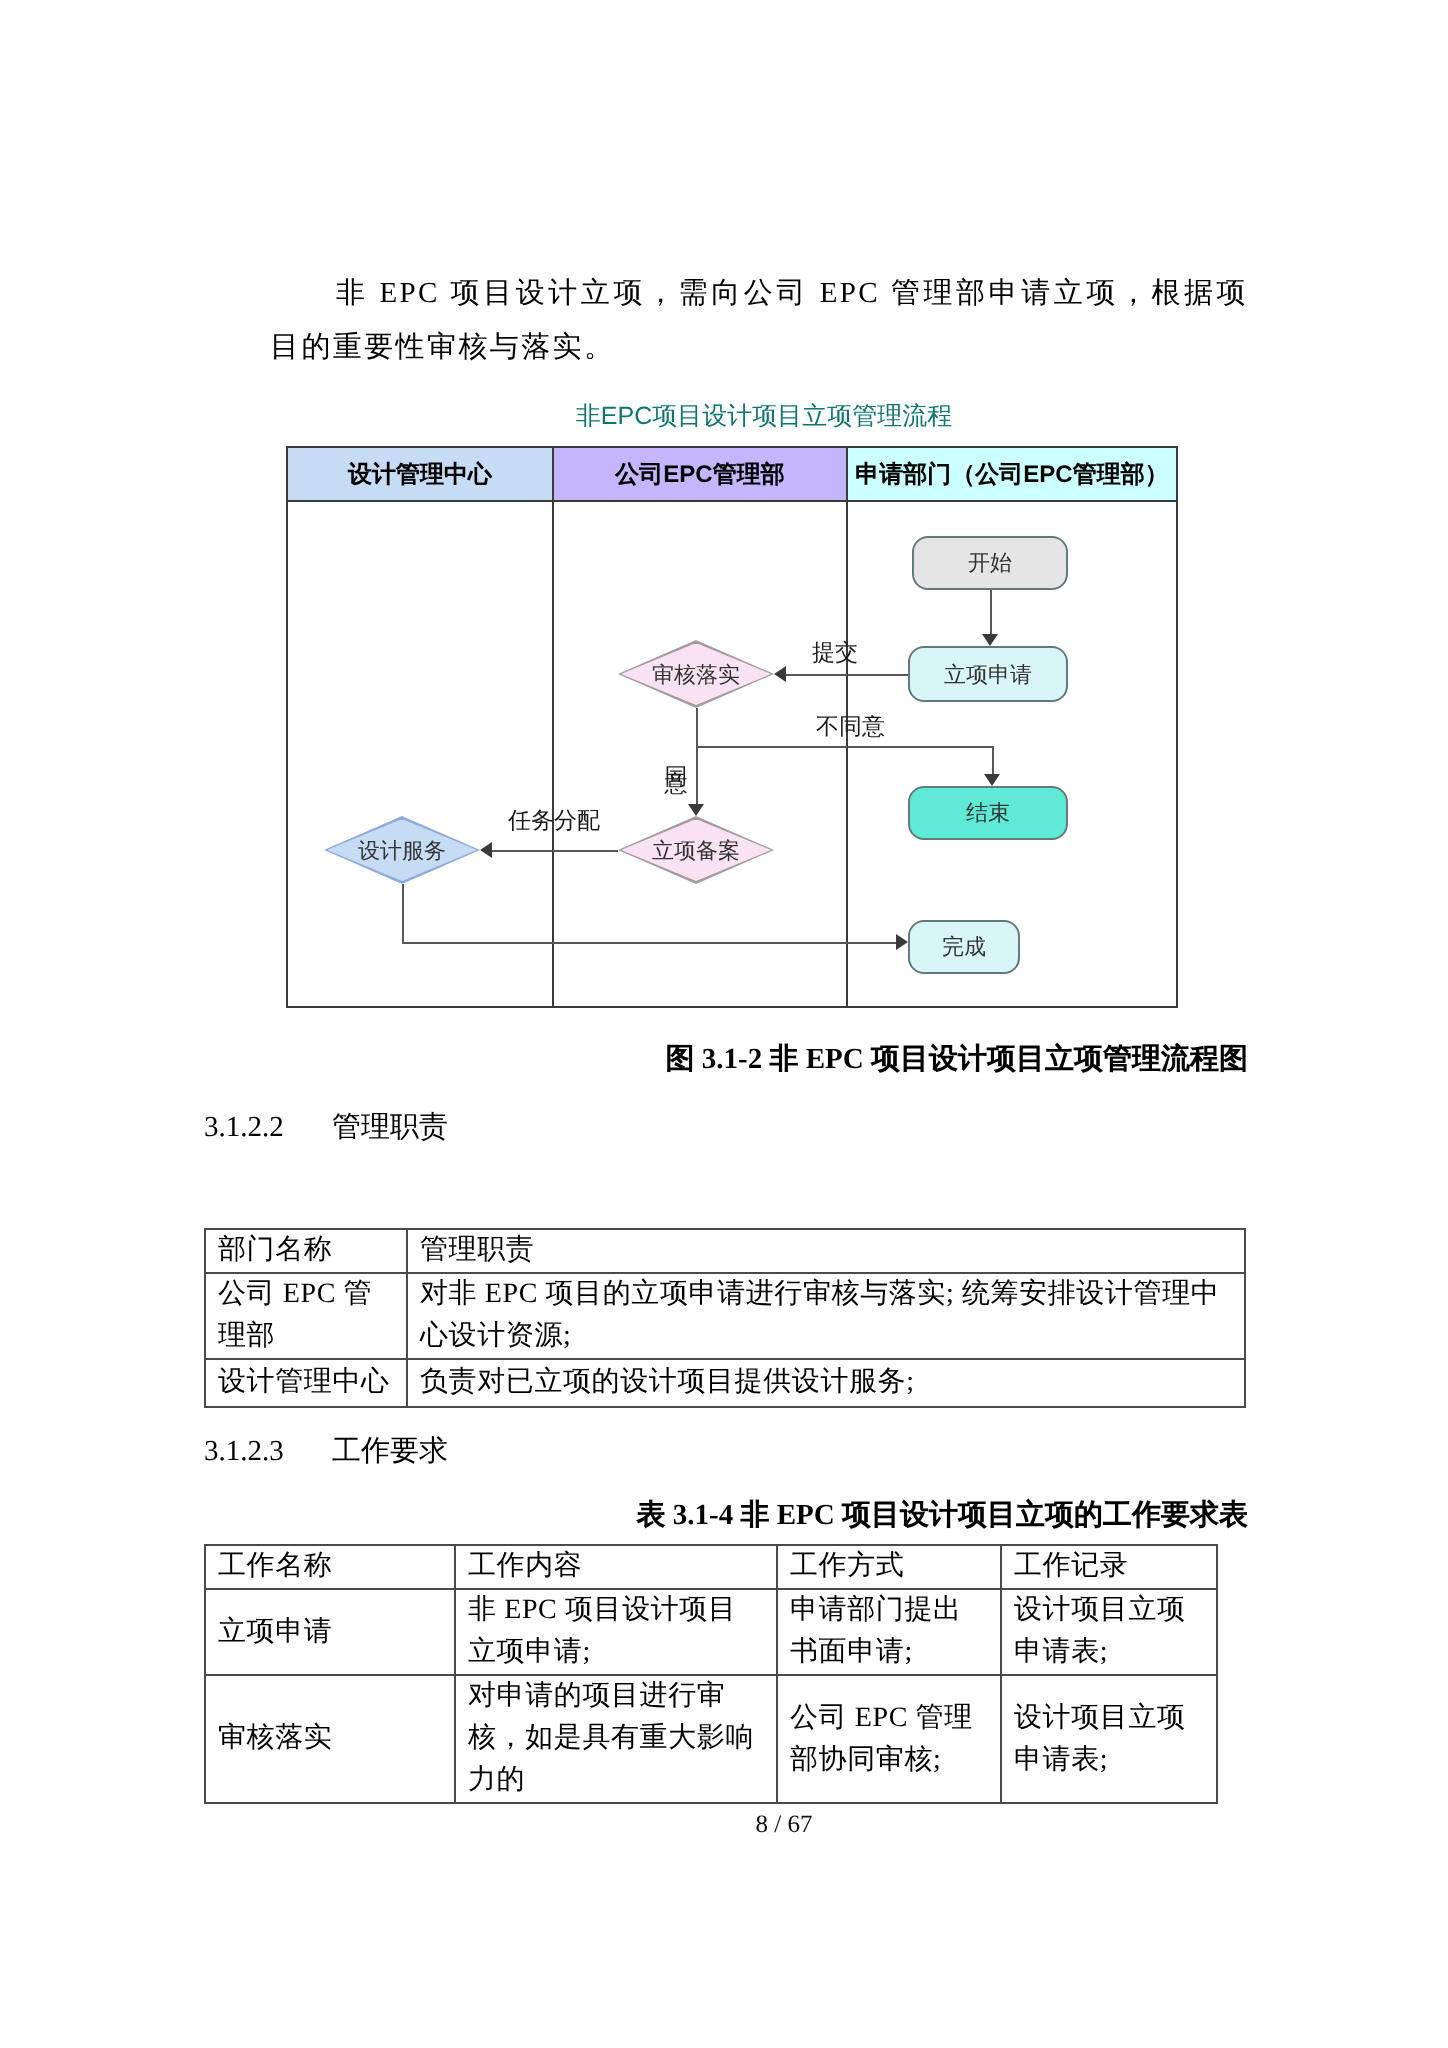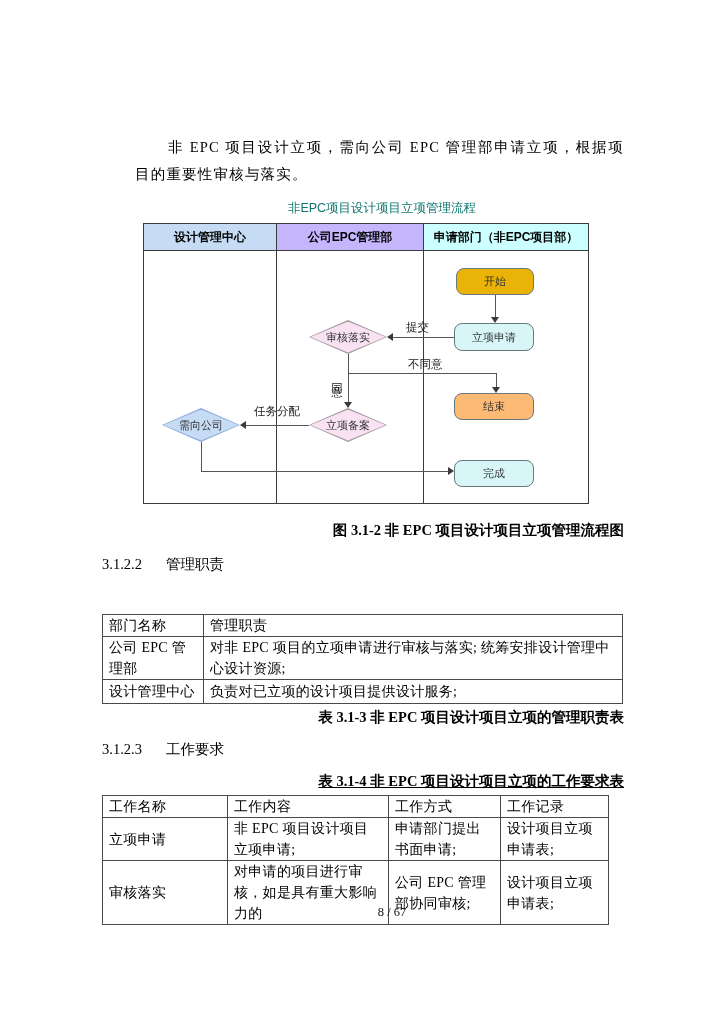--- a/index.html
+++ b/index.html
@@ -29,21 +29,21 @@
   .lane-hd.l2{left:132px;width:147px;border-left:1px solid #3a3a3a;}
   .lane-hd.l3{left:279px;width:165px;border-left:1px solid #3a3a3a;}
   .lane-div{position:absolute;top:27px;bottom:0;width:1px;background:#3a3a3a;}
   .ld1{left:132px;} .ld2{left:279px;}
 
   .node{position:absolute;box-sizing:border-box;border:1px solid #66797c;border-radius:8px;
     display:flex;align-items:center;justify-content:center;font-size:11px;color:#333;}
   .n-start{left:312px;top:44px;width:78px;height:27px;}
   .n-apply{left:310px;top:99px;width:80px;height:28px;}
   .n-end{left:310px;top:169px;width:80px;height:27px;}
-  .n-done{left:310px;top:236px;width:80px;height:27px;}
+  .n-done{left:310px;top:236px;width:56px;height:27px;}
 
   .diamond{position:absolute;}
   .d-review{left:165px;top:96px;width:78px;height:34px;}
   .d-filing{left:165px;top:184px;width:78px;height:34px;}
   .d-service{left:18px;top:184px;width:78px;height:34px;}
   .diamond .shape-border{position:absolute;inset:0;clip-path:polygon(50% 0,100% 50%,50% 100%,0 50%);background:#a49aa2;}
   .d-service .shape-border{background:#8faadc;}
   .diamond .shape-fill{position:absolute;inset:1.5px;clip-path:polygon(50% 0,100% 50%,50% 100%,0 50%);}
   .diamond .lbl{position:absolute;inset:0;display:flex;align-items:center;justify-content:center;font-size:11px;color:#333;}
 
@@ -53,21 +53,21 @@
   .ah-down{border-left:4px solid transparent;border-right:4px solid transparent;border-top:6px solid #3a3a3a;}
   .ah-left{border-top:4px solid transparent;border-bottom:4px solid transparent;border-right:6px solid #3a3a3a;}
   .ah-right{border-top:4px solid transparent;border-bottom:4px solid transparent;border-left:6px solid #3a3a3a;}
   .edge-lbl{position:absolute;font-size:11.5px;color:#1a1a1a;line-height:13px;white-space:nowrap;}
   .edge-vert{writing-mode:vertical-rl;letter-spacing:2px;}
 
   
   .caption{font-weight:bold;font-size:14.5px;line-height:20px;text-align:right;}
   .figcap{margin-top:16px;padding-left:114px;}
   .t1cap{margin-top:3px;padding-left:95px;}
-  .t2cap{margin-top:12px;padding-left:86px;text-decoration:underline;}
+  .t2cap{margin-top:12px;padding-left:86px;}
 
   table.tbl{border-collapse:collapse;table-layout:fixed;font-size:14px;}
   table.tbl td{border:1px solid #4a4a4a;padding:0 6px;line-height:21px;vertical-align:middle;
     overflow:hidden;letter-spacing:0.3px;}
   .t1{width:521px;margin-top:40px;}
   .t2{width:506px;margin-top:4px;}
 
   .footer{position:absolute;left:0;top:905px;width:724px;text-align:center;padding-left:60px;
     box-sizing:border-box;font-size:12.5px;color:#111;}
 </style>
@@ -79,43 +79,43 @@
 
     <p class="intro">非 EPC 项目设计立项，需向公司 EPC 管理部申请立项，根据项目的重要性审核与落实。</p>
 
 
     <div class="flow-wrap">
       <div class="flow-title">非EPC项目设计项目立项管理流程</div>
       <div class="flow">
 
         <div class="lane-hd l1" style="background: rgb(198, 220, 244);">设计管理中心</div>
         <div class="lane-hd l2" style="background: #c4b5fd;">公司EPC管理部</div>
-        <div class="lane-hd l3" style="background: rgb(204, 255, 255);">申请部门（非EPC项目部）</div>
+        <div class="lane-hd l3" style="background: rgb(204, 255, 255);">申请部门（公司EPC管理部）</div>
         <div class="lane-div ld1"></div>
         <div class="lane-div ld2"></div>
 
-        <div class="node n-start" style="background: #eab308;">开始</div>
+        <div class="node n-start" style="background: #e5e5e5;">开始</div>
         <div class="node n-apply" style="background: rgb(216, 246, 248);">立项申请</div>
-        <div class="node n-end" style="background: #fdba74;">结束</div>
+        <div class="node n-end" style="background: #5eead4;">结束</div>
         <div class="node n-done" style="background: rgb(216, 246, 248);">完成</div>
 
         <div class="diamond d-review">
           <div class="shape-border"></div>
           <div class="shape-fill" style="background: rgb(249, 227, 242);"></div>
           <div class="lbl">审核落实</div>
         </div>
         <div class="diamond d-filing">
           <div class="shape-border"></div>
           <div class="shape-fill" style="background: rgb(249, 227, 242);"></div>
           <div class="lbl">立项备案</div>
         </div>
         <div class="diamond d-service">
           <div class="shape-border"></div>
           <div class="shape-fill" style="background: rgb(198, 220, 244);"></div>
-          <div class="lbl">需向公司</div>
+          <div class="lbl">设计服务</div>
         </div>
 
         <div class="vl" style="left:351px;top:71px;height:23px;"></div>
         <div class="ah ah-down" style="left:347px;top:93px;"></div>
 
         <div class="hl" style="left:249px;top:113px;width:61px;"></div>
         <div class="ah ah-left" style="left:243px;top:109px;"></div>
         <div class="edge-lbl" style="left:262px;top:97px;">提交</div>
 
         <div class="vl" style="left:204px;top:130px;height:48px;"></div>
@@ -157,21 +157,20 @@
         <td>公司 EPC 管理部</td>
         <td>对非 EPC 项目的立项申请进行审核与落实; 统筹安排设计管理中心设计资源;</td>
       </tr>
       <tr>
         <td style="line-height:23px;">设计管理中心</td>
         <td style="line-height:23px;">负责对已立项的设计项目提供设计服务;</td>
       </tr>
     </tbody>
       </table>
 
-    <div class="caption t1cap">表 3.1-3 非 EPC 项目设计项目立项的管理职责表</div>
 
     <div class="heading h3">
       <span class="num">3.1.2.3</span><span>工作要求</span>
     </div>
 
     <div class="caption t2cap">表 3.1-4 非 EPC 项目设计项目立项的工作要求表</div>
 
     <table class="tbl t2">
       <colgroup>
           <col style="width:125px;">

